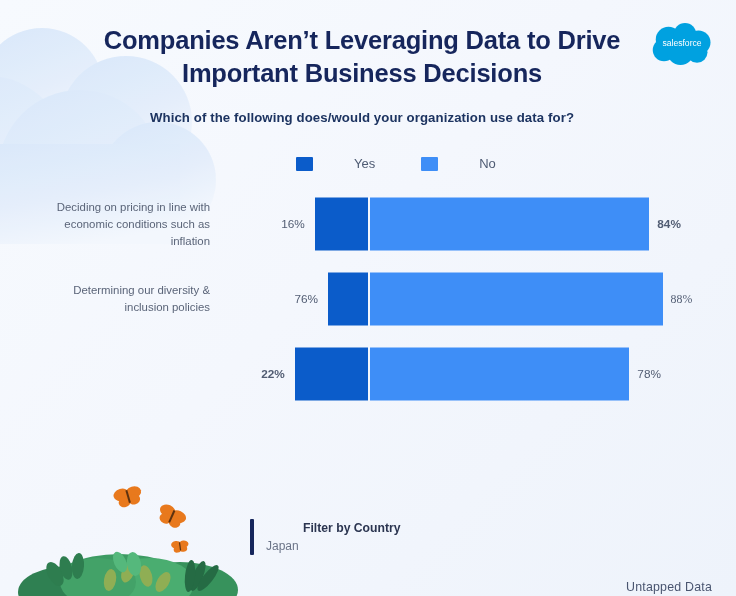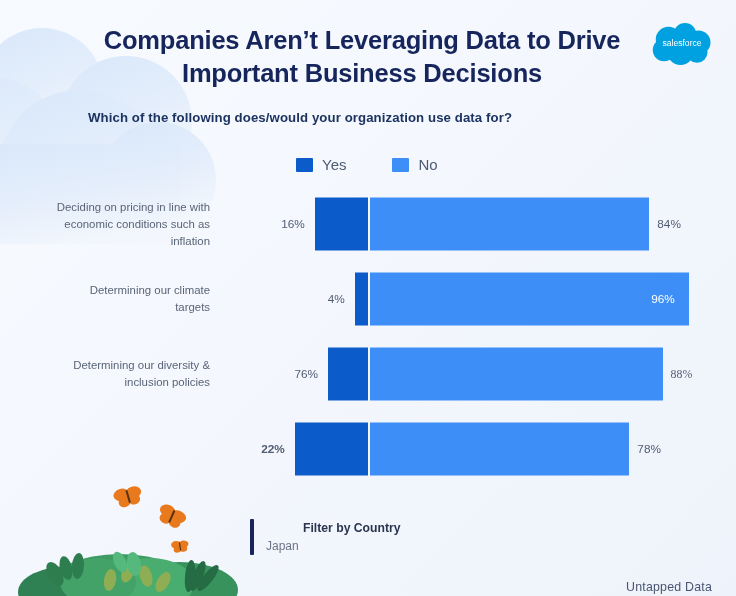--- a/index.html
+++ b/index.html
@@ -19,30 +19,30 @@
 
   
   .header{position:absolute;left:0;top:0;width:736px;}
   .title{
     position:absolute;left:88px;top:24px;width:548px;
     text-align:center;color:#16265c;
     font-size:25.5px;line-height:33px;font-weight:bold;letter-spacing:-0.2px;
   }
   .subtitle{
     position:absolute;left:88px;top:110px;width:548px;
-    color:#1d3461;
+    text-align:center;color:#1d3461;
     font-size:13.2px;font-weight:bold;letter-spacing:.1px;
   }
   .logo{position:absolute;left:646px;top:20px;width:72px;height:48px;}
 
   
   .legend{position:absolute;left:296px;top:156px;display:flex;align-items:center;gap:46px;}
   .legend-item{display:flex;align-items:center;gap:9px;}
   .legend-swatch{width:17px;height:14px;border-radius:1px;display:block;}
-  .legend-label{font-size:15px;color:#4e5b73;}
+  .legend-label{font-size:13px;color:#4e5b73;margin-left:32px;}
 
   
   .chart{position:absolute;left:0;top:186px;width:736px;height:300px;}
   .row{position:relative;height:75px;}
   .cat-label{
     position:absolute;left:10px;width:200px;
     text-align:right;color:#5a6478;
     font-size:11.4px;line-height:17px;
     top:50%;transform:translateY(-50%);
   }
@@ -128,28 +128,21 @@
       <span class="legend-label">No</span>
     </div>
   </div>
 
   <div class="chart" id="chart">
       <div class="row">
         <div class="cat-label"><span>Deciding on pricing in line with</span><br><span>economic conditions such as</span><br><span>inflation</span></div>
         <div class="bar-yes" style="left: 314.8px; width: 53.2px;"></div>
         <div class="bar-no" style="left: 370px; width: 279.3px;"></div>
         <div class="val-yes" style="left: 246.8px; width: 58px;">16%</div>
-        <div class="val-no" style="left: 657.3px;">84%</div>
-      </div>
-      <div class="row">
-        <div class="cat-label"><span>Determining our climate</span><br><span>targets</span></div>
-        <div class="bar-yes" style="left: 354.7px; width: 13.3px;"></div>
-        <div class="bar-no" style="left: 370px; width: 319.2px;"></div>
-        <div class="val-yes" style="left: 286.7px; width: 58px;">4%</div>
-        <div class="val-no inside" style="left: 651.2px;">96%</div>
+        <div class="val-no" style="left: 657.3px; font-weight: bold;">84%</div>
       </div>
       <div class="row">
         <div class="cat-label"><span>Determining our diversity &amp;</span><br><span>inclusion policies</span></div>
         <div class="bar-yes" style="left: 328.1px; width: 39.9px;"></div>
         <div class="bar-no" style="left: 370px; width: 292.6px;"></div>
         <div class="val-yes" style="left: 260.1px; width: 58px;">76%</div>
         <div class="val-no" style="left: 670.6px; font-family: Liberation Serif, serif;">88%</div>
       </div>
       <div class="row">
         <div class="bar-yes" style="left: 294.85px; width: 73.15px;"></div>

